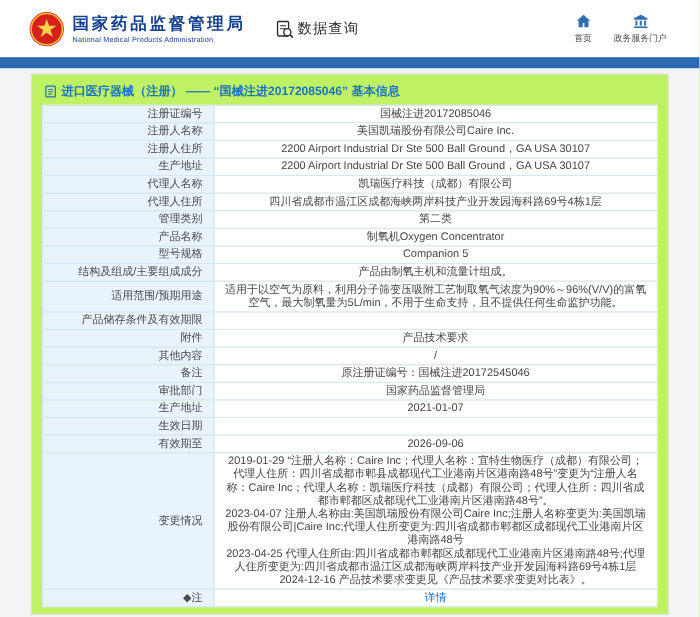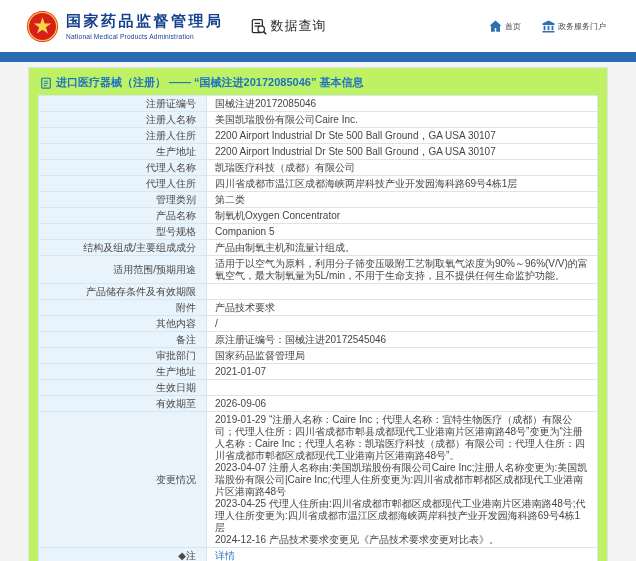--- a/index.html
+++ b/index.html
@@ -9,34 +9,34 @@
   .topbar{height:52px;background:#fff;display:flex;align-items:center;justify-content:space-between;padding:0 30px 0 26px}
   .brand{display:flex;align-items:center}
   .emblem svg{width:33px;height:33px;display:block}
   .brand-text{margin-left:7px}
   .brand-cn{font-size:15px;font-weight:bold;color:#15418f;letter-spacing:2.5px;white-space:nowrap}
   .brand-en{font-size:6.6px;color:#15418f;margin-top:2px;letter-spacing:.2px;white-space:nowrap}
   .dq{display:flex;align-items:center;margin-left:26px;cursor:pointer}
   .dq-icon svg{width:17px;height:17px;display:block}
   .dq-label{font-size:13px;font-weight:normal;color:#2b2b2b;margin-left:4px;letter-spacing:1px}
   .topnav{display:flex;gap:20px}
-  .nav-item{display:flex;flex-direction:row;align-items:center;text-decoration:none;gap:2px;cursor:pointer}
+  .nav-item{display:flex;flex-direction:column;align-items:center;text-decoration:none;gap:2px;cursor:pointer}
   .nav-icon svg{width:15px;height:15px;display:block}
   .nav-label{font-size:8px;color:#4a4a4a;white-space:nowrap}
 
   .blue-bar{height:10px;background:#2a6ab2}
 
   .content{padding:5px 28px 0}
   .panel{background:#bef264;border:1px solid #e2e2e2;padding:5px 9px 6px}
   .panel-title{display:flex;align-items:center;gap:4px;font-size:11px;font-weight:bold;color:#1c72c4;padding:2px 0 5px 2px}
   .title-icon svg{width:12px;height:12px;display:block}
 
   .info-table{width:100%;border-collapse:collapse;table-layout:fixed;font-size:10px;line-height:12px;color:#454545}
-  .info-table th{width:168px;background:#e9f3fb;border:1px solid #d5e6f4;font-weight:normal;text-align:right;padding:1.5px 10px 1.5px 4px;vertical-align:middle;color:#4a4a4a}
-  .info-table td{border:1px solid #d5e6f4;background:#fff;text-align:left;padding:1.5px 8px;vertical-align:middle;white-space:pre-wrap;word-break:break-all}
+  .info-table th{width:156px;background:#e9f3fb;border:1px solid #d5e6f4;font-weight:normal;text-align:right;padding:1.5px 10px 1.5px 4px;vertical-align:middle;color:#4a4a4a}
+  .info-table td{border:1px solid #d5e6f4;background:#fff;text-align:center;padding:1.5px 8px;vertical-align:middle;white-space:pre-wrap;word-break:break-all}
   .info-table a{color:#1e6fc8;text-decoration:none;cursor:pointer}
 </style>
 </head>
 <body>
 
 <div class="page">
 
   <header class="topbar">
     <div class="brand">
       <span class="emblem">

